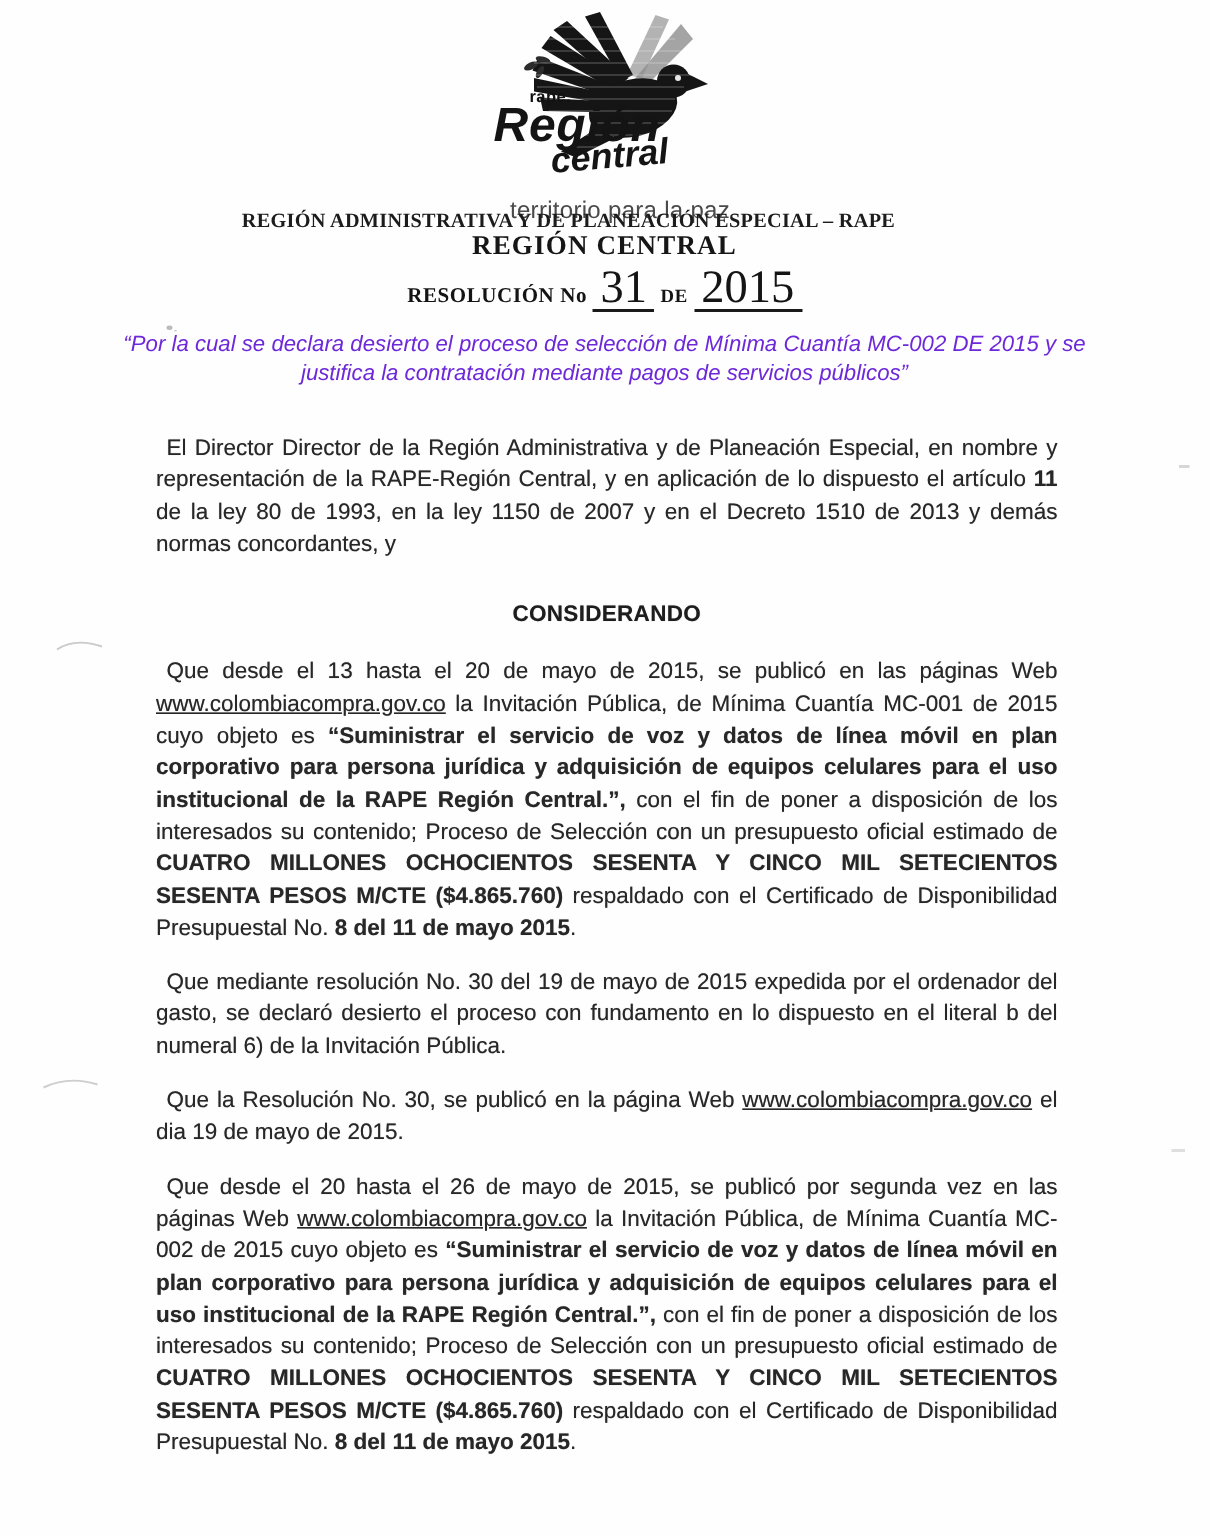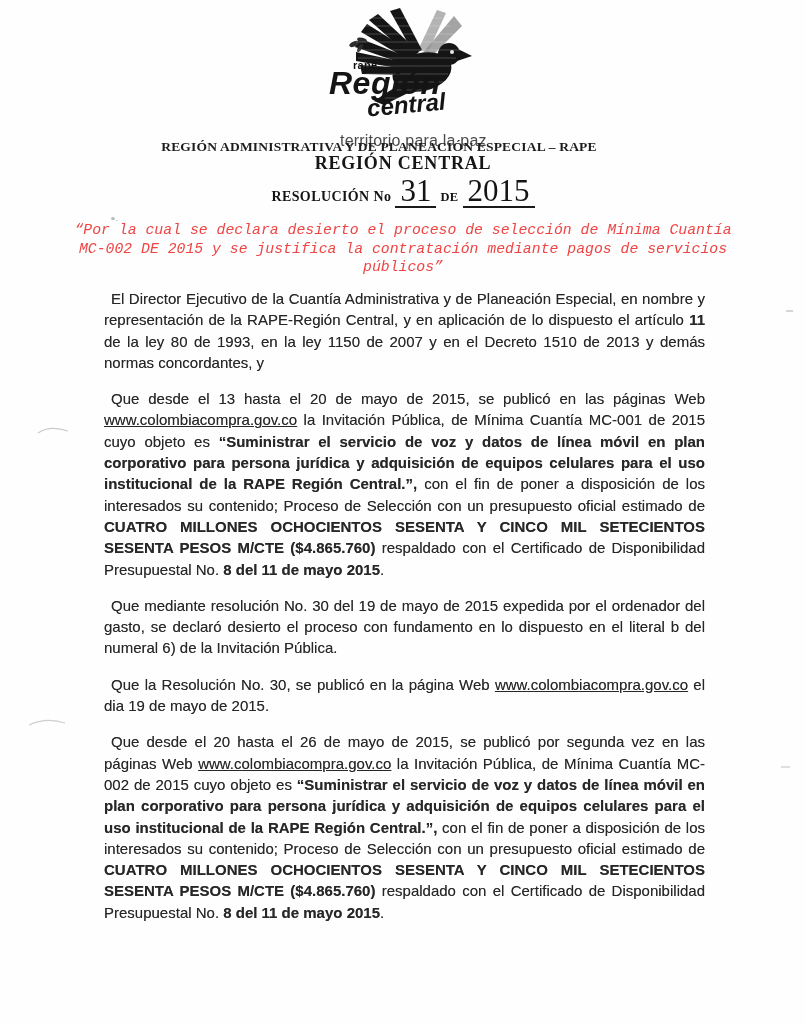--- a/index.html
+++ b/index.html
@@ -20,21 +20,21 @@
   
   .hdr1{position:absolute;top:139px;left:0;width:758px;text-align:center;
     font-family:"Liberation Serif",serif;font-weight:bold;font-size:13.5px;color:#1c1c1c;letter-spacing:.2px;}
   .hdr2{position:absolute;top:153px;left:0;width:806px;text-align:center;
     font-family:"Liberation Serif",serif;font-weight:bold;font-size:18px;color:#161616;letter-spacing:.8px;}
   .resline{position:absolute;top:176px;left:0;width:806px;text-align:center;font-family:"Liberation Serif",serif;color:#141414;}
   .res-label{font-weight:bold;font-size:14px;letter-spacing:.4px;vertical-align:baseline;}
   .res-de{font-weight:bold;font-size:12.5px;letter-spacing:.4px;}
   .res-num{font-size:31px;padding:0 5px;border-bottom:2.5px solid #1a1a1a;line-height:30px;display:inline-block;}
   .subject{position:absolute;top:221px;left:70px;width:666px;text-align:center;
-    font-family:Liberation Mono, monospace;font-style:italic;font-size:14.8px;line-height:18.5px;color:#ef4444;}
+    font-family:Liberation Sans, sans-serif;font-style:italic;font-size:14.8px;line-height:18.5px;color:#6d28d9;}
   
   .doc{position:absolute;left:104px;top:288px;width:601px;
     font-size:15px;line-height:21.3px;color:#272727;
     text-shadow:0 0 .5px rgba(45,45,45,.55);}
   .doc p{margin:0 0 15px 0;text-align:justify;text-indent:7px;}
   .considerando{text-align:center !important;font-weight:bold;margin:26px 0 17px 0 !important;
     text-indent:0 !important;letter-spacing:.2px;color:#1d1d1d;}
   .b{font-weight:bold;margin-top:36px;}
   .u{text-decoration:underline;}
   
@@ -91,22 +91,23 @@
     <div class="lg-central">central</div>
     <div class="lg-tag">territorio para la paz</div>
   </div>
 
   <div class="hdr1">REGIÓN ADMINISTRATIVA Y DE PLANEACIÓN ESPECIAL – RAPE</div>
   <div class="hdr2">REGIÓN CENTRAL</div>
   <div class="resline"><span class="res-label">RESOLUCIÓN No</span> <span class="res-num">31</span> <span class="res-de">DE</span> <span class="res-num">2015</span></div>
   <div class="subject">“Por la cual se declara desierto el proceso de selección de Mínima Cuantía MC-002 DE 2015  y se justifica la contratación mediante pagos de servicios públicos”</div>
 
   <div class="doc">
-    <p><span>El Director Ejecutivo de la Cuantía Administrativa y de Planeación Especial, en nombre y representación de la RAPE-Región Central, y en aplicación de lo dispuesto el artículo </span><span class="b">11</span><span> de la ley 80 de 1993, en la ley 1150 de 2007 y en el Decreto 1510 de 2013 y demás normas concordantes, y</span></p>
+    <p><span>El Director Director de la Región Administrativa y de Planeación Especial, en nombre y representación de la RAPE-Región Central, y en aplicación de lo dispuesto el artículo </span><span class="b">11</span><span> de la ley 80 de 1993, en la ley 1150 de 2007 y en el Decreto 1510 de 2013 y demás normas concordantes, y</span></p>
 
+    <p class="considerando">CONSIDERANDO</p>
 
     <p><span>Que desde el 13 hasta el 20 de mayo de 2015, se publicó en las páginas Web </span><span class="u">www.colombiacompra.gov.co</span><span> la Invitación Pública, de Mínima Cuantía MC-001 de 2015 cuyo objeto es </span><span class="b">“Suministrar el servicio de voz y datos de línea móvil en plan corporativo para persona jurídica y adquisición de equipos celulares para el uso institucional de la RAPE Región Central.”,</span><span> con el fin de poner a disposición de los interesados su contenido; Proceso de Selección con un presupuesto oficial estimado de </span><span class="b">CUATRO MILLONES OCHOCIENTOS SESENTA Y CINCO MIL SETECIENTOS SESENTA PESOS M/CTE ($4.865.760)</span><span> respaldado con el Certificado de Disponibilidad Presupuestal No. </span><span class="b">8 del 11 de mayo 2015</span><span>.</span></p>
 
     <p><span>Que mediante resolución No. 30 del 19 de mayo de 2015 expedida por el ordenador del gasto, se declaró desierto el proceso con fundamento en lo dispuesto en el literal b del numeral 6) de la Invitación Pública.</span></p>
 
     <p><span>Que la Resolución No. 30, se publicó en la página Web </span><span class="u">www.colombiacompra.gov.co</span><span> el dia 19 de mayo de 2015.</span></p>
 
     <p><span>Que desde el 20 hasta el 26 de mayo de 2015, se publicó por segunda vez en las páginas Web </span><span class="u">www.colombiacompra.gov.co</span><span> la Invitación Pública, de Mínima Cuantía MC-002 de 2015 cuyo objeto es </span><span class="b">“Suministrar el servicio de voz y datos de línea móvil en plan corporativo para persona jurídica y adquisición de equipos celulares para el uso institucional de la RAPE Región Central.”,</span><span> con el fin de poner a disposición de los interesados su contenido; Proceso de Selección con un presupuesto oficial estimado de </span><span class="b">CUATRO MILLONES OCHOCIENTOS SESENTA Y CINCO MIL SETECIENTOS SESENTA PESOS M/CTE ($4.865.760)</span><span> respaldado con el Certificado de Disponibilidad Presupuestal No. </span><span class="b">8 del 11 de mayo 2015</span><span>.</span></p>
   </div>
 

